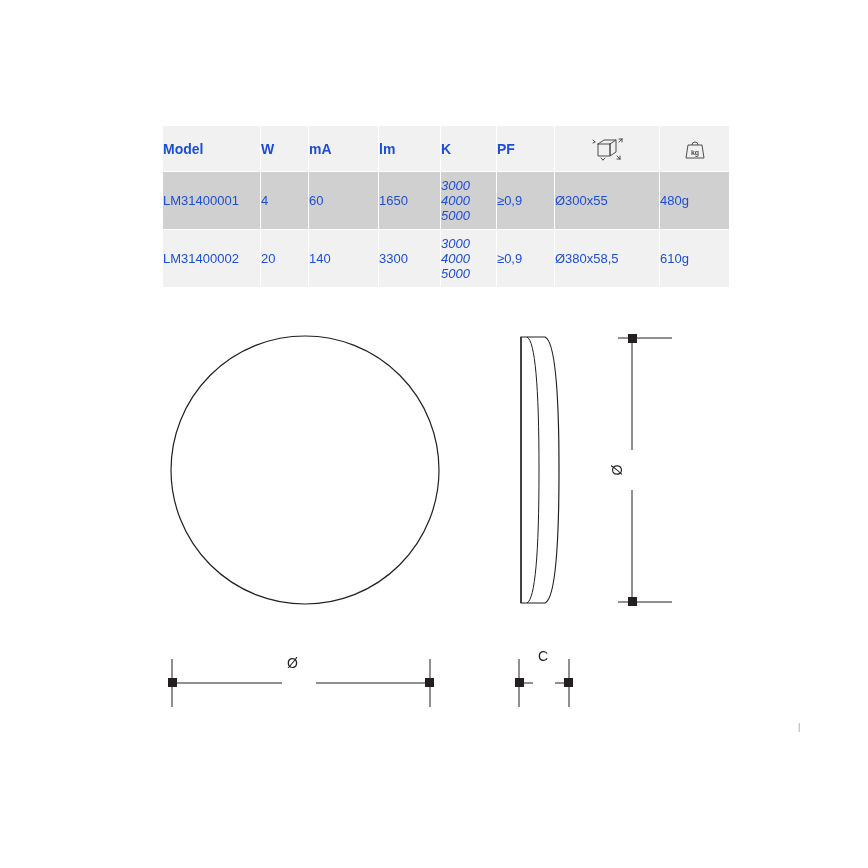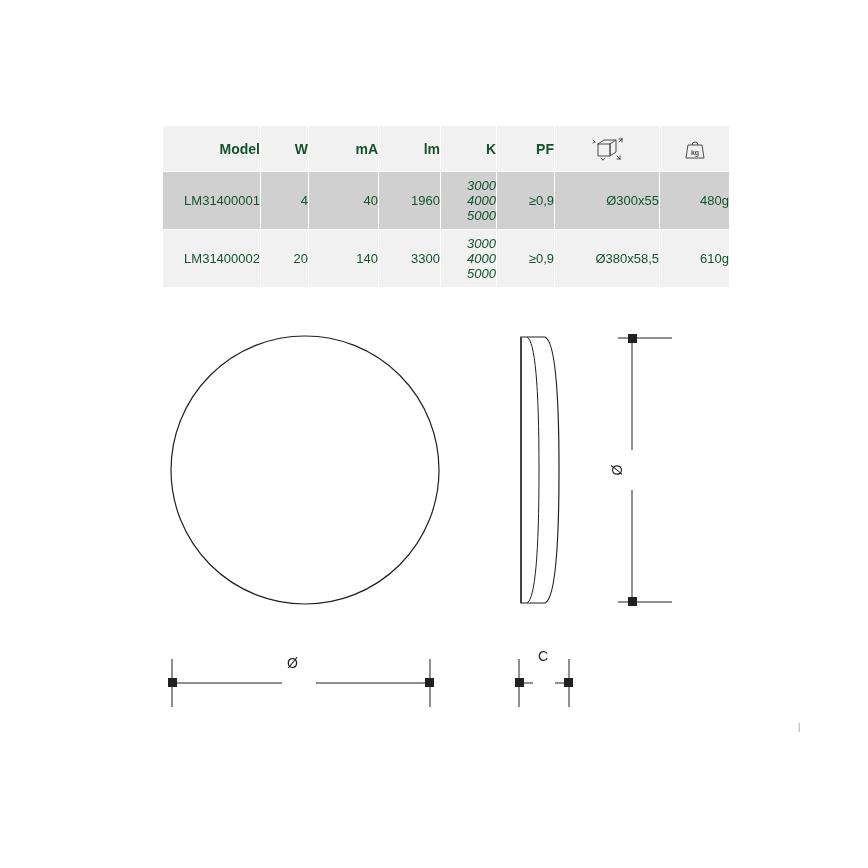--- a/index.html
+++ b/index.html
@@ -23,24 +23,24 @@
   #spec-table {
     position: absolute;
     left: 162px;
     top: 125px;
     width: 548px;
     border-collapse: collapse;
     table-layout: fixed;
   }
   #spec-table td, #spec-table th {
     border: 1px solid #ffffff;
-    text-align: right;
+    text-align: left;
     vertical-align: middle;
     font-size: 13px;
-    color: #14532d;
+    color: #1d4ed8;
     font-weight: normal;
     padding: 0;
   }
   #spec-table thead th {
     background: #f1f1f1;
     height: 46px;
     font-weight: bold;
     font-size: 14px;
   }
   #spec-table tbody tr.row-shaded td {
@@ -160,22 +160,22 @@
               <text x="14" y="20" font-size="7" fill="#4d4d4d" text-anchor="middle" font-family="Liberation Sans, sans-serif">kg</text>
             </svg>
           </span>
         </th>
       </tr>
     </thead>
     <tbody>
       <tr class="row-shaded">
         <td>LM31400001</td>
         <td>4</td>
-        <td>40</td>
-        <td>1960</td>
+        <td>60</td>
+        <td>1650</td>
         <td class="k-cell">
           <div>3000</div>
           <div>4000</div>
           <div>5000</div>
         </td>
         <td>≥0,9</td>
         <td>Ø300x55</td>
         <td>480g</td>
       </tr>
       <tr class="row-plain">

